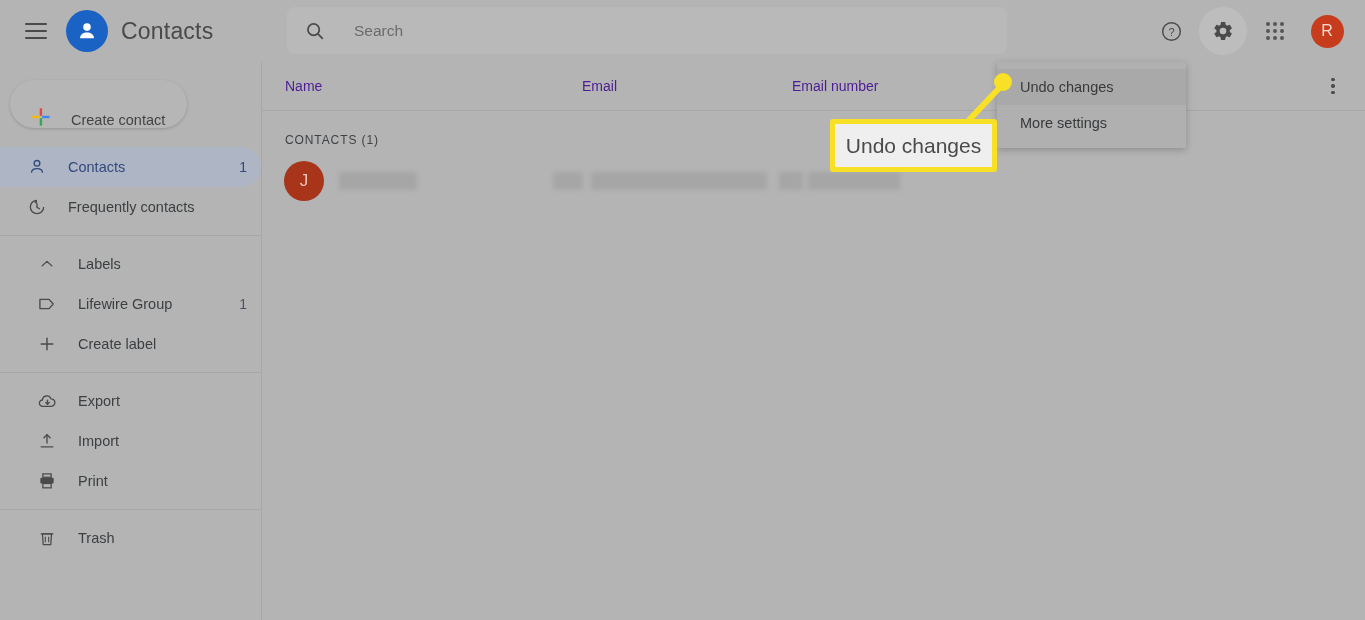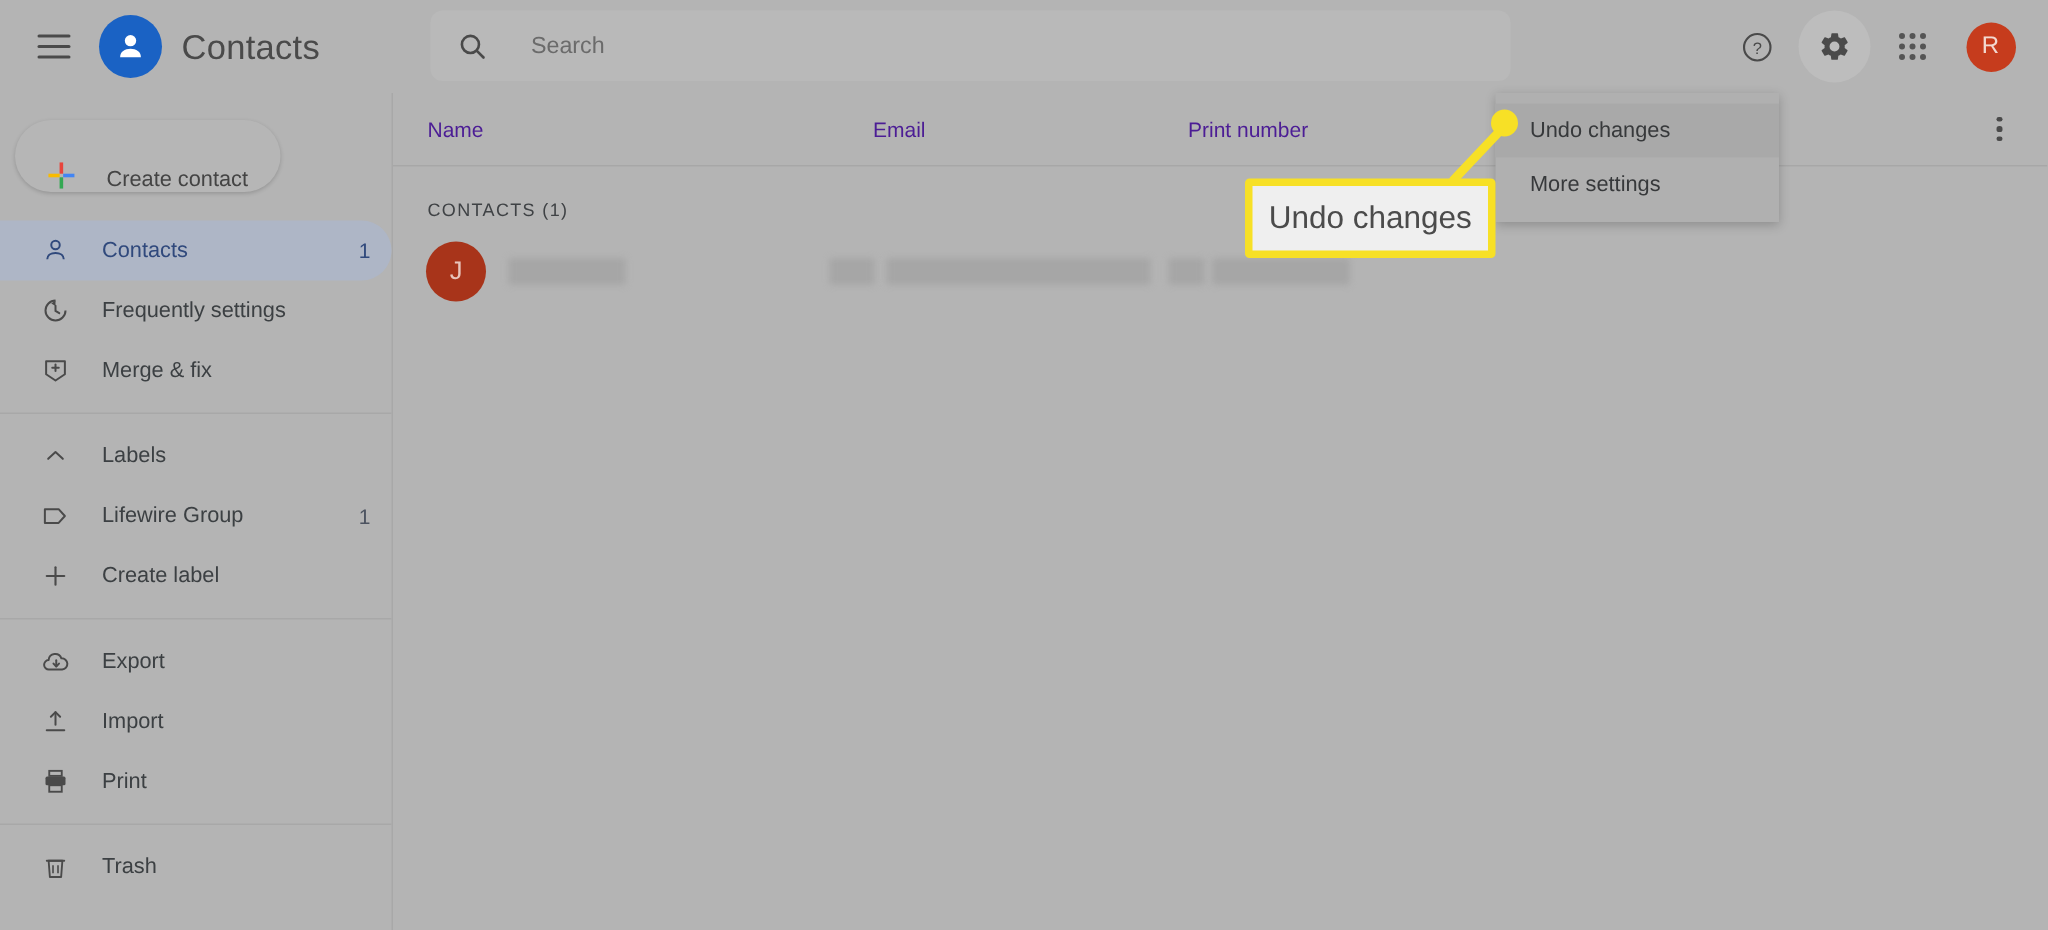--- a/index.html
+++ b/index.html
@@ -159,21 +159,21 @@
     margin-left: 20px;
     flex: none;
   }
   .create-label {
     font-size: 14.5px;
     color: #444;
     margin-left: 19px;
   }
 
   .navgroup { margin-top: 19px; }
-  .navgroup.sep { border-top: 1px solid #a8a8a8; padding-top: 8px; margin-top: 8px; }
+  .navgroup.sep { border-top: 1px solid #a8a8a8; padding-top: 8px; margin-top: 8px; padding-left: 10px; }
 
   .navitem {
     height: 40px;
     display: flex;
     align-items: center;
     border-radius: 0 20px 20px 0;
     cursor: pointer;
     padding-right: 14px;
     box-sizing: border-box;
   }
@@ -428,35 +428,24 @@
     </div>
 
     <div class="navitem">
       <span class="nicon">
         <svg width="20" height="20" viewBox="0 0 24 24" aria-hidden="true">
           <path d="M12 4a8 8 0 108 8" fill="none" stroke="#4a4a4a" stroke-width="1.6"></path>
           <path d="M12 4L8.6 6.4 12 8.4z" fill="#4a4a4a"></path>
           <path d="M12 8.2v4.1l3 1.8" fill="none" stroke="#4a4a4a" stroke-width="1.6" stroke-linecap="round"></path>
         </svg>
       </span>
-      <span class="nlabel">Frequently settings</span>
+      <span class="nlabel">Frequently contacts</span>
       <span class="ncount"></span>
     </div>
 
-    <div class="navitem">
-      <span class="nicon">
-        <svg width="20" height="20" viewBox="0 0 24 24" aria-hidden="true">
-          <path d="M4.5 4.5h15v10.5l-7.5 5-7.5-5z" fill="none" stroke="#4a4a4a" stroke-width="1.6" stroke-linejoin="round"></path>
-          <line x1="12" y1="7.2" x2="12" y2="12.4" stroke="#4a4a4a" stroke-width="1.6" stroke-linecap="round"></line>
-          <line x1="9.4" y1="9.8" x2="14.6" y2="9.8" stroke="#4a4a4a" stroke-width="1.6" stroke-linecap="round"></line>
-        </svg>
-      </span>
-      <span class="nlabel">Merge &amp; fix</span>
-      <span class="ncount"></span>
-    </div>
   </div>
 
   <div class="navgroup sep">
     <div class="labels-header">
       <span class="nicon">
         <svg width="18" height="18" viewBox="0 0 24 24" aria-hidden="true">
           <polyline points="5.5,14.5 12,8.5 18.5,14.5" fill="none" stroke="#4a4a4a" stroke-width="1.8" stroke-linecap="round" stroke-linejoin="round"></polyline>
         </svg>
       </span>
       <span class="nlabel">Labels</span>
@@ -529,21 +518,21 @@
       </span>
       <span class="nlabel">Trash</span>
     </div>
   </div>
 </div>
 
 <div class="main">
   <div class="table-header">
     <span class="th th-name">Name</span>
     <span class="th th-email">Email</span>
-    <span class="th th-phone">Print number</span>
+    <span class="th th-phone">Email number</span>
     <span class="th-more">
       <i></i>
       <i></i>
       <i></i>
     </span>
   </div>
 
   <div class="section-label">CONTACTS (1)</div>
 
   <div class="contact-row">

